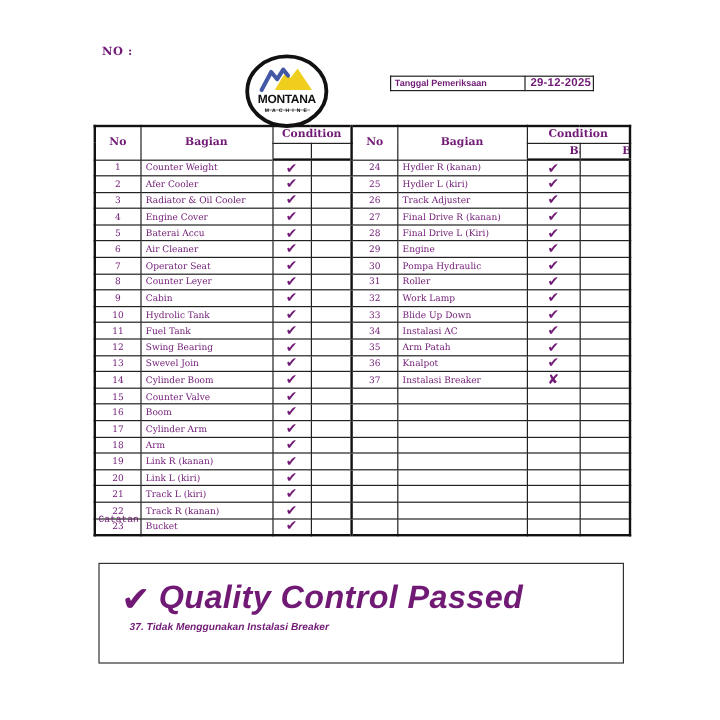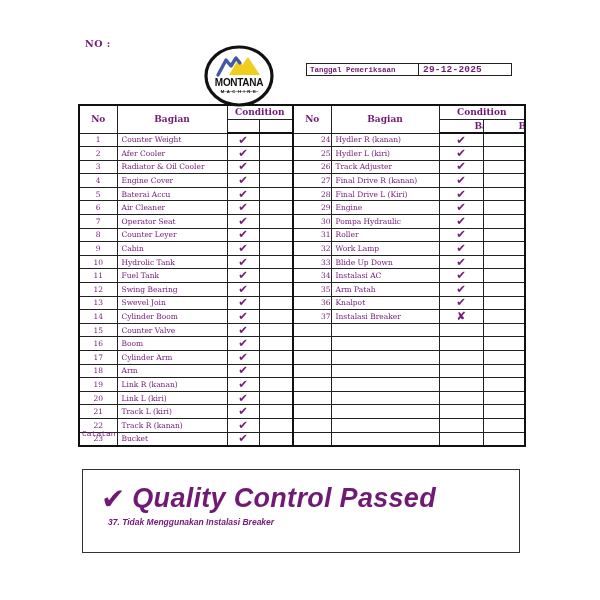--- a/index.html
+++ b/index.html
@@ -14,23 +14,23 @@
   }
   .title {
     position:absolute; left:240px; top:39px; width:232px; text-align:center;
     font-family:"Liberation Sans", sans-serif; font-weight:bold; font-size:12.5px;
     letter-spacing:0.2px; white-space:nowrap;
   }
   .logo { position:absolute; left:203px; top:45px; width:72px; height:64px; }
 
   
   .info-table {
-    position:absolute; left:306px; top:63px; width:206px;
+    position:absolute; left:325px; top:63px; width:170px;
     border-collapse:collapse; table-layout:fixed;
-    font-family:Liberation Mono, monospace;
+    font-family:Liberation Sans, sans-serif;
   }
   .info-table td { border:1px solid #222; height:12px; vertical-align:middle; }
   .info-table td.il { width:112px; font-weight:bold; font-size:7.5px; padding-left:3px; }
   .info-table td.iv { font-weight:bold; font-size:9.5px; padding-left:4px; letter-spacing:0.2px; }
 
   
   .check-table {
     position:absolute; left:78px; top:104px; width:446px;
     border-collapse:collapse; table-layout:fixed; border:2px solid #111;
   }
@@ -39,21 +39,21 @@
   }
   .check-table thead th { font-size:9px; font-weight:bold; text-align:center; height:14px; }
   .check-table thead tr.sub th { border-bottom:2px solid #111;padding-left:35px; }
   .check-table tbody tr { height:13.6px; }
   .c-no   { text-align:center; font-size:7.5px; }
   .c-bagian { font-size:7.5px; padding-left:4px; }
   .c-mark {
     text-align:center; font-family:"DejaVu Sans", sans-serif;
     font-weight:bold; font-size:11.5px; line-height:9px;
   }
-  .rsep { border-left:2px solid #111 !important;text-align:right; }
+  .rsep { border-left:2px solid #111 !important; }
 
   
   .catatan-label { position:absolute; left:82px; top:429px; font-size:8px;font-family:Liberation Mono, monospace; }
   .catatan-box {
     position:absolute; left:82px; top:469px; width:438px; height:84px;
     border:1.5px solid #333; background:#fff;
   }
   .qc-line { display:flex; align-items:center; gap:7px; margin:13px 0 0 18px; }
   .qc-check {
     font-family:"DejaVu Sans", sans-serif; font-weight:bold;

